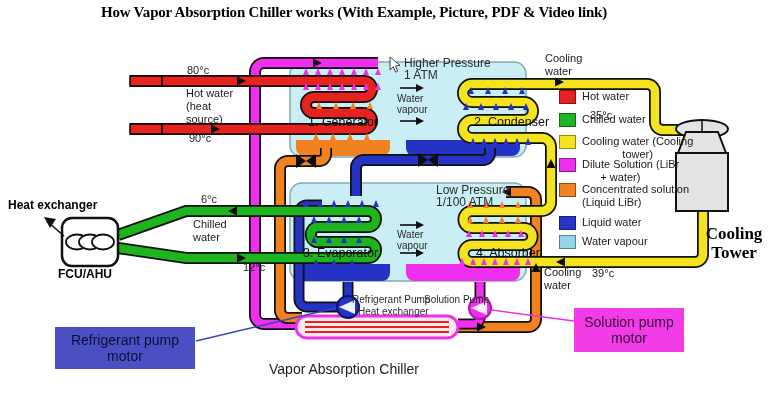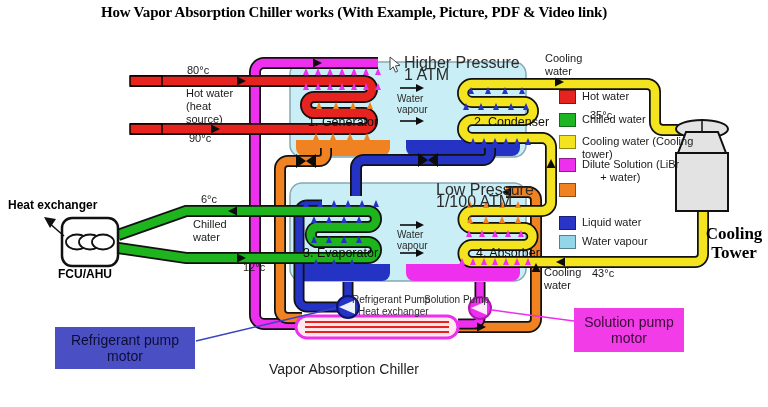--- a/index.html
+++ b/index.html
@@ -2,21 +2,21 @@
 <html><head>
 <meta charset="utf-8">
 <style>
   html,body{margin:0;padding:0;background:#fff;}
   #canvas{position:relative;width:768px;height:407px;background:#fff;overflow:hidden;
           font-family:"Liberation Sans",sans-serif;color:#111;}
   #pipes{position:absolute;left:0;top:0;z-index:1;}
   .lbl{position:absolute;white-space:pre-line;line-height:13px;font-size:11px;color:#1a1a1a;z-index:4;}
   .unit{font-size:12.5px;line-height:13px;color:#0d0d0d;}
   .tiny{font-size:10px;line-height:11px;color:#2b2b2b;}
-  .press{font-size:16px;line-height:12px;color:#2b2b2b;}
+  .press{font-size:12px;line-height:12px;color:#2b2b2b;}
   .boldlbl{font-weight:bold;font-size:12px;color:#000;}
   #title{position:absolute;left:0;top:4px;width:708px;text-align:center;z-index:4;
          font-family:"Liberation Serif",serif;font-weight:bold;font-size:15px;letter-spacing:-0.2px;color:#000;}
   #source-box{position:absolute;left:18px;top:70px;width:110px;height:64px;background:#e8231d;
               border:2px solid #1c1c1c;z-index:3;display:flex;align-items:center;justify-content:center;text-align:center;
               font-family:"Liberation Serif",serif;font-weight:bold;font-size:15px;line-height:17px;color:#141414;white-space:pre-line;}
   #motor-ref{position:absolute;left:55px;top:327px;width:140px;height:42px;background:#4a50c4;z-index:3;
              display:flex;align-items:center;justify-content:center;text-align:center;
              font-size:14px;line-height:16px;color:#0d0d35;white-space:pre-line;}
   #motor-sol{position:absolute;left:574px;top:308px;width:110px;height:44px;background:#f23ce8;z-index:3;
@@ -192,21 +192,21 @@
 source)</div>
   <div class="lbl" style="left:201px;top:193px;">6°c</div>
   <div class="lbl" style="left:199px;top:261px;margin-left:44px;">12°c</div>
   <div class="lbl" style="left:193px;top:218px;">Chilled
 water</div>
   <div class="lbl" style="left:545px;top:52px;">Cooling
 water</div>
   <div class="lbl" style="left:590px;top:61px;margin-top:48px;">35°c</div>
   <div class="lbl" style="left:544px;top:266px;">Cooling
 water</div>
-  <div class="lbl" style="left:592px;top:267px;">43°c</div>
+  <div class="lbl" style="left:592px;top:267px;">39°c</div>
 
   <div class="lbl press" style="left:404px;top:57px;">Higher Pressure
 1 ATM</div>
   <div class="lbl press" style="left:394px;top:184px;margin-left:42px;">Low Pressure
 1/100 ATM</div>
   <div class="lbl unit" style="left:308px;top:116px;">1. Generator</div>
   <div class="lbl unit" style="left:474px;top:116px;">2. Condenser</div>
   <div class="lbl unit" style="left:303px;top:247px;">3. Evaporator</div>
   <div class="lbl unit" style="left:476px;top:247px;">4. Absorber</div>
   <div class="lbl tiny" style="left:397px;top:93px;">Water
@@ -226,32 +226,34 @@
 
   <div id="legend">
       <div class="legend-row" style="left: 559px; top: 90px;">
         <span class="legend-swatch" style="background: rgb(229, 35, 31);"></span>
         <span class="legend-label">Hot water</span>
       </div>
       <div class="legend-row" style="left: 559px; top: 113px;">
         <span class="legend-swatch" style="background: rgb(29, 181, 33);"></span>
         <span class="legend-label">Chilled water</span>
       </div>
-      <div class="legend-row" style="left: 559px; top: 135px;">
+      <div class="legend-row" style="left: 559px; top: 135px; text-align: center;">
         <span class="legend-swatch" style="background: rgb(243, 228, 31);"></span>
         <span class="legend-label">Cooling water (Cooling
 tower)</span>
       </div>
       <div class="legend-row" style="left: 559px; top: 158px;">
         <span class="legend-swatch" style="background: rgb(238, 47, 238);"></span>
         <span class="legend-label">Dilute Solution (LiBr
 &nbsp;&nbsp;&nbsp;&nbsp;&nbsp;&nbsp;+ water)</span>
       </div>
       <div class="legend-row" style="left: 559px; top: 183px;">
         <span class="legend-swatch" style="background: rgb(240, 130, 34);"></span>
+        <span class="legend-label">Concentrated solution
+(Liquid LiBr)</span>
       </div>
       <div class="legend-row" style="left: 559px; top: 216px;">
         <span class="legend-swatch" style="background: rgb(42, 53, 200);"></span>
         <span class="legend-label">Liquid water</span>
       </div>
       <div class="legend-row" style="left: 559px; top: 235px;">
         <span class="legend-swatch" style="background: rgb(147, 214, 233);"></span>
         <span class="legend-label">Water vapour</span>
       </div>
     </div>

